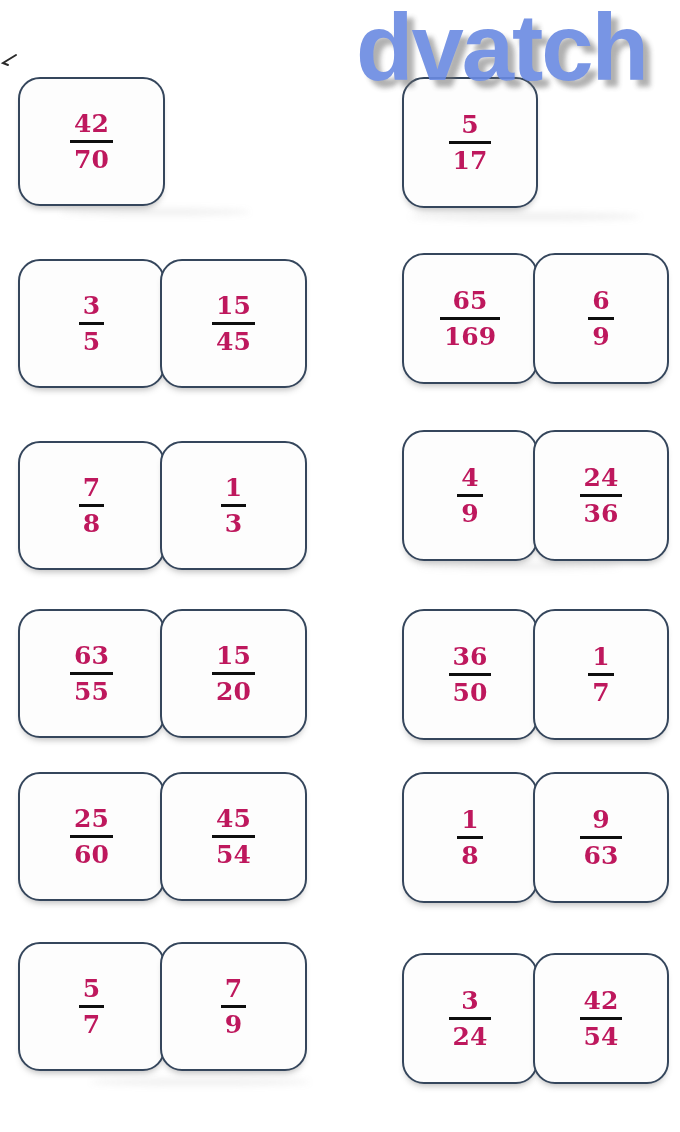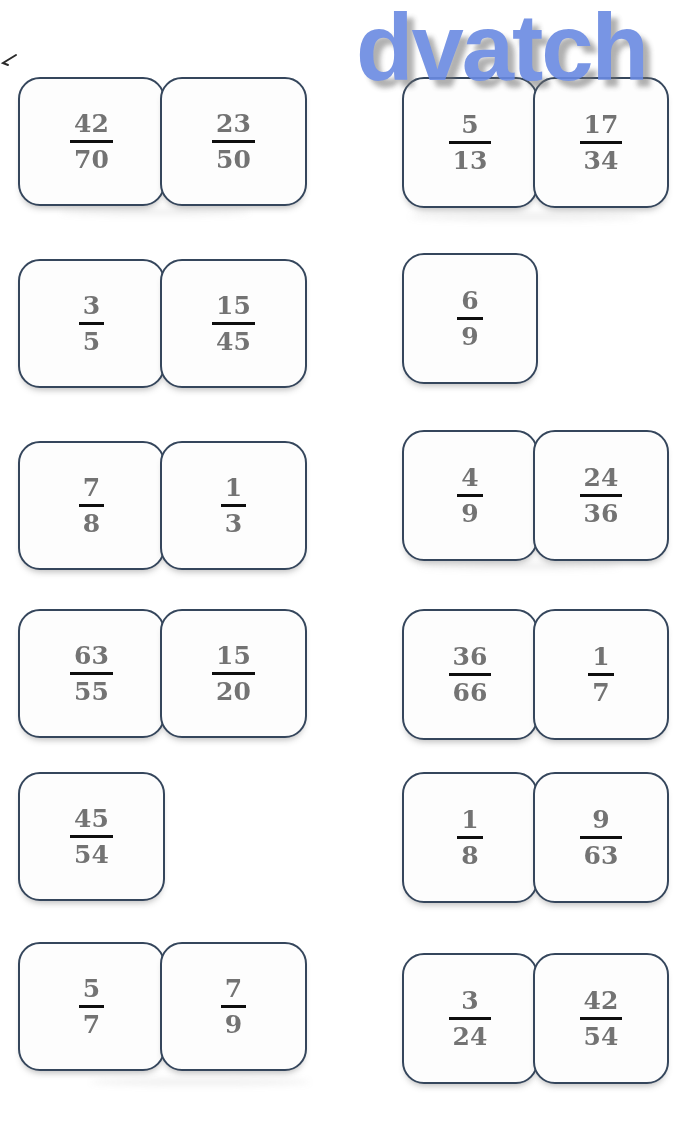--- a/index.html
+++ b/index.html
@@ -24,21 +24,21 @@
     box-shadow:0 5px 6px -3px rgba(70,70,70,0.35);
   }
   .left .cell{width:143px;height:125px;}
   .right .cell{width:132px;height:127px;}
   .cell + .cell{margin-left:-5px;}
 
   .frac{
     text-align:center;
     font-weight:bold;
     font-size:25px;
-    color:#737373;
+    color:#be185d;
     line-height:1.08;
   }
   .num{display:block;padding:0 4px 3px;}
   .den{display:block;border-top:3.5px solid #0e0e0e;padding:3px 4px 0;}
 
   
   .watermark{
     position:absolute;top:-4px;left:356px;z-index:6;
     font-family:"Liberation Sans", sans-serif;
     font-weight:bold;
@@ -74,38 +74,26 @@
 
 <div class="watermark">dvatch</div>
 
 <div class="domino left l0">
   <div class="cell">
     <div class="frac">
       <span class="num">42</span>
       <span class="den">70</span>
     </div>
   </div>
-  <div class="cell">
-    <div class="frac">
-      <span class="num">23</span>
-      <span class="den">50</span>
-    </div>
-  </div>
 </div>
 <div class="domino right r0">
   <div class="cell">
     <div class="frac">
       <span class="num">5</span>
-      <span class="den">13</span>
-    </div>
-  </div>
-  <div class="cell">
-    <div class="frac">
-      <span class="num">17</span>
-      <span class="den">34</span>
+      <span class="den">17</span>
     </div>
   </div>
 </div>
 
 <div class="domino left l1">
   <div class="cell">
     <div class="frac">
       <span class="num">3</span>
       <span class="den">5</span>
     </div>
@@ -113,20 +101,26 @@
   <div class="cell">
     <div class="frac">
       <span class="num">15</span>
       <span class="den">45</span>
     </div>
   </div>
 </div>
 <div class="domino right r1">
   <div class="cell">
     <div class="frac">
+      <span class="num">65</span>
+      <span class="den">169</span>
+    </div>
+  </div>
+  <div class="cell">
+    <div class="frac">
       <span class="num">6</span>
       <span class="den">9</span>
     </div>
   </div>
 </div>
 
 <div class="domino left l2">
   <div class="cell">
     <div class="frac">
       <span class="num">7</span>
@@ -166,34 +160,40 @@
     <div class="frac">
       <span class="num">15</span>
       <span class="den">20</span>
     </div>
   </div>
 </div>
 <div class="domino right r3">
   <div class="cell">
     <div class="frac">
       <span class="num">36</span>
-      <span class="den">66</span>
+      <span class="den">50</span>
     </div>
   </div>
   <div class="cell">
     <div class="frac">
       <span class="num">1</span>
       <span class="den">7</span>
     </div>
   </div>
 </div>
 
 <div class="domino left l4">
   <div class="cell">
     <div class="frac">
+      <span class="num">25</span>
+      <span class="den">60</span>
+    </div>
+  </div>
+  <div class="cell">
+    <div class="frac">
       <span class="num">45</span>
       <span class="den">54</span>
     </div>
   </div>
 </div>
 <div class="domino right r4">
   <div class="cell">
     <div class="frac">
       <span class="num">1</span>
       <span class="den">8</span>

